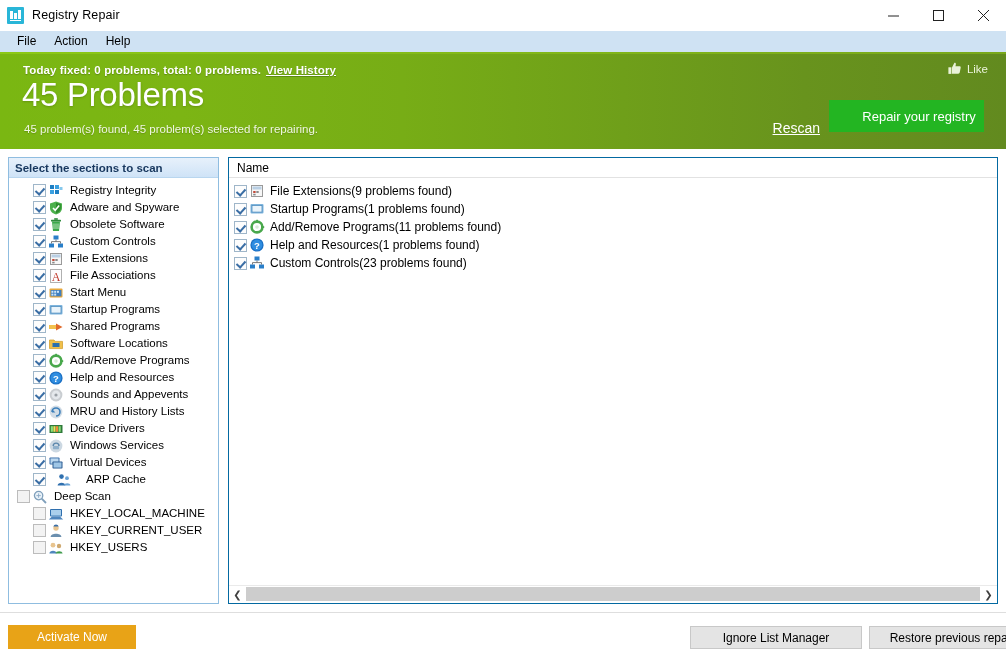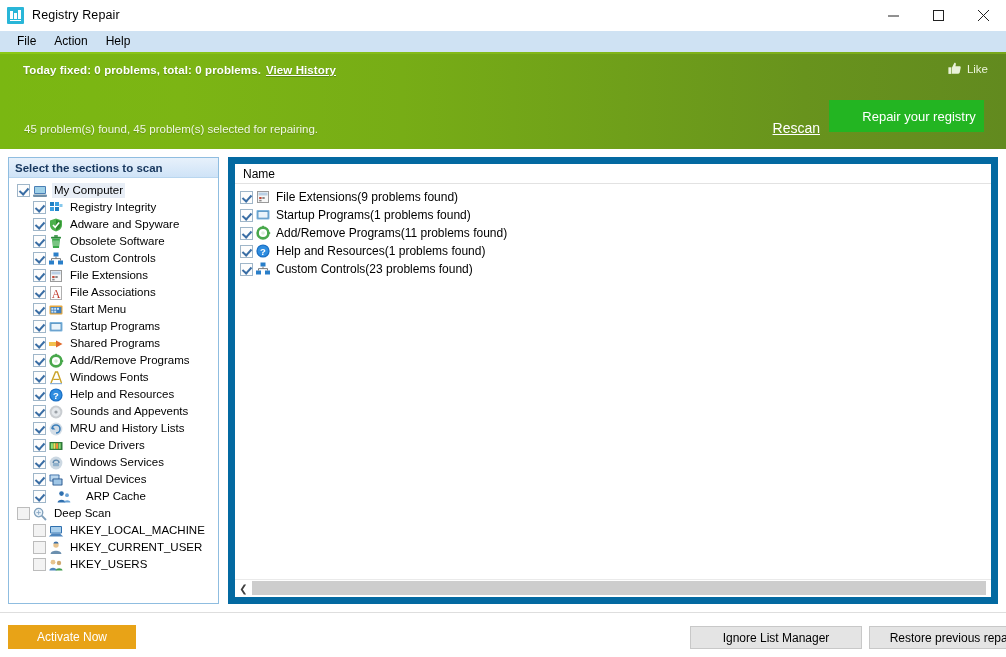--- a/index.html
+++ b/index.html
@@ -254,21 +254,21 @@
   }
   .ico svg { display: block; }
 
   
   .rightpanel {
     position: absolute;
     left: 228px;
     top: 8px;
     width: 770px;
     height: 447px;
-    border: 7px solid #0369a1;
+    border: 1px solid #0369a1;
     background: #ffffff;
     box-sizing: border-box;
     overflow: hidden;
   }
   .rp-colhead {
     height: 20px;
     border-bottom: 1px solid #e2e2e2;
     display: flex;
     align-items: center;
     padding-left: 8px;
@@ -397,50 +397,40 @@
 <div class="menubar">
   <div class="menu-item">File</div>
   <div class="menu-item">Action</div>
   <div class="menu-item">Help</div>
 </div>
 
 <div class="greenhead">
   <div class="gh-line1">
     <span>Today fixed: 0 problems, total: 0 problems.</span><a class="history" href="#">View History</a>
   </div>
+  <div class="gh-big">45 Problems</div>
   <div class="gh-sub">45 problem(s) found, 45 problem(s) selected for repairing.</div>
 
   <div class="gh-like">
     <svg class="thumb-icon" width="14" height="13" viewBox="0 0 14 13">
       <path d="M4 5.4 L6.4 0.8 C7.3 0.6 8 1.2 7.9 2.1 L7.5 4.3 L11.6 4.3 C12.4 4.3 12.9 5 12.7 5.7 L11.7 10.6 C11.6 11.3 11 11.8 10.3 11.8 L4 11.8 Z" fill="#e9f2d8"></path>
       <rect x="0.4" y="5.3" width="3" height="6.6" fill="#e9f2d8"></rect>
     </svg>
     <span>Like</span>
   </div>
 
   <a class="gh-rescan" href="#">Rescan</a>
   <button class="gh-repair">Repair your registry</button>
 </div>
 
 <div class="main">
 
   <div class="leftpanel">
     <div class="lp-header">Select the sections to scan</div>
     <div class="tree" id="tree">
-        <div class="tree-row selected" style="padding-left: 8px;">
-          <span class="cb checked"></span>
-          <span class="ico">
-            <svg width="16" height="16" viewBox="0 0 16 16">
-              <rect x="2" y="3" width="12" height="8" rx="1" fill="#4a7fb5"></rect>
-              <rect x="3" y="4" width="10" height="6" fill="#9fd0e8"></rect>
-              <rect x="1" y="11.5" width="14" height="2.5" rx="1" fill="#6f8fa8"></rect>
-            </svg>
-          </span>
-          <span class="tlabel">My Computer</span>
-        </div>
         <div class="tree-row" style="padding-left: 24px;">
           <span class="cb checked"></span>
           <span class="ico">
             <svg width="16" height="16" viewBox="0 0 16 16">
               <rect x="2" y="2" width="4" height="4" fill="#1d7fc4"></rect>
               <rect x="7" y="2" width="4" height="4" fill="#3aa0e0"></rect>
               <rect x="2" y="7" width="4" height="4" fill="#3aa0e0"></rect>
               <rect x="7" y="7" width="4" height="4" fill="#1d7fc4"></rect>
               <rect x="11.5" y="4" width="3" height="3" fill="#86c8ec"></rect>
             </svg>
@@ -537,38 +527,37 @@
               <rect x="1" y="6" width="7" height="4" fill="#f2c14e"></rect>
               <path d="M8 4.5 L14.5 8 L8 11.5 Z" fill="#e06a2b"></path>
             </svg>
           </span>
           <span class="tlabel">Shared Programs</span>
         </div>
         <div class="tree-row" style="padding-left: 24px;">
           <span class="cb checked"></span>
           <span class="ico">
             <svg width="16" height="16" viewBox="0 0 16 16">
+              <path d="M1.5 4 H6 L7.2 5.4 H14.5 V12.6 H1.5 Z" fill="#f0c04a" stroke="#d09a22" stroke-width="0.7"></path>
+              <rect x="4.5" y="7" width="7" height="4" fill="#2a6fae"></rect>
+            </svg>
+          </span>
+          <span class="tlabel">Software Locations</span>
+        </div>
+        <div class="tree-row" style="padding-left: 24px;">
+          <span class="cb checked"></span>
+          <span class="ico">
+            <svg width="16" height="16" viewBox="0 0 16 16">
               <circle cx="8" cy="8" r="5.4" fill="none" stroke="#49a84c" stroke-width="2.6"></circle>
               <circle cx="8" cy="8" r="1.8" fill="#d8ecd8"></circle>
               <rect x="7.2" y="0.8" width="1.8" height="3" fill="#49a84c"></rect>
               <rect x="12.2" y="7.2" width="3" height="1.8" fill="#49a84c"></rect>
             </svg>
           </span>
           <span class="tlabel">Add/Remove Programs</span>
-        </div>
-        <div class="tree-row" style="padding-left: 24px;">
-          <span class="cb checked"></span>
-          <span class="ico">
-            <svg width="16" height="16" viewBox="0 0 16 16">
-              <path d="M3 13 L7.5 2 H9.5 L13.5 13" fill="none" stroke="#c9a227" stroke-width="1.4"></path>
-              <path d="M5.3 9.4 H11.4" stroke="#c9a227" stroke-width="1.2"></path>
-              <path d="M2 13.6 H14" stroke="#8fb2d8" stroke-width="1.2"></path>
-            </svg>
-          </span>
-          <span class="tlabel">Windows Fonts</span>
         </div>
         <div class="tree-row" style="padding-left: 24px;">
           <span class="cb checked"></span>
           <span class="ico">
             <svg width="16" height="16" viewBox="0 0 16 16">
               <circle cx="8" cy="8" r="6.6" fill="#1a6fc4"></circle>
               <circle cx="8" cy="8" r="5.4" fill="#2f8de0"></circle>
               <text x="8" y="12" font-family="sans-serif" font-size="9.5" font-weight="bold" fill="#ffffff" text-anchor="middle">?</text>
             </svg>
           </span>

